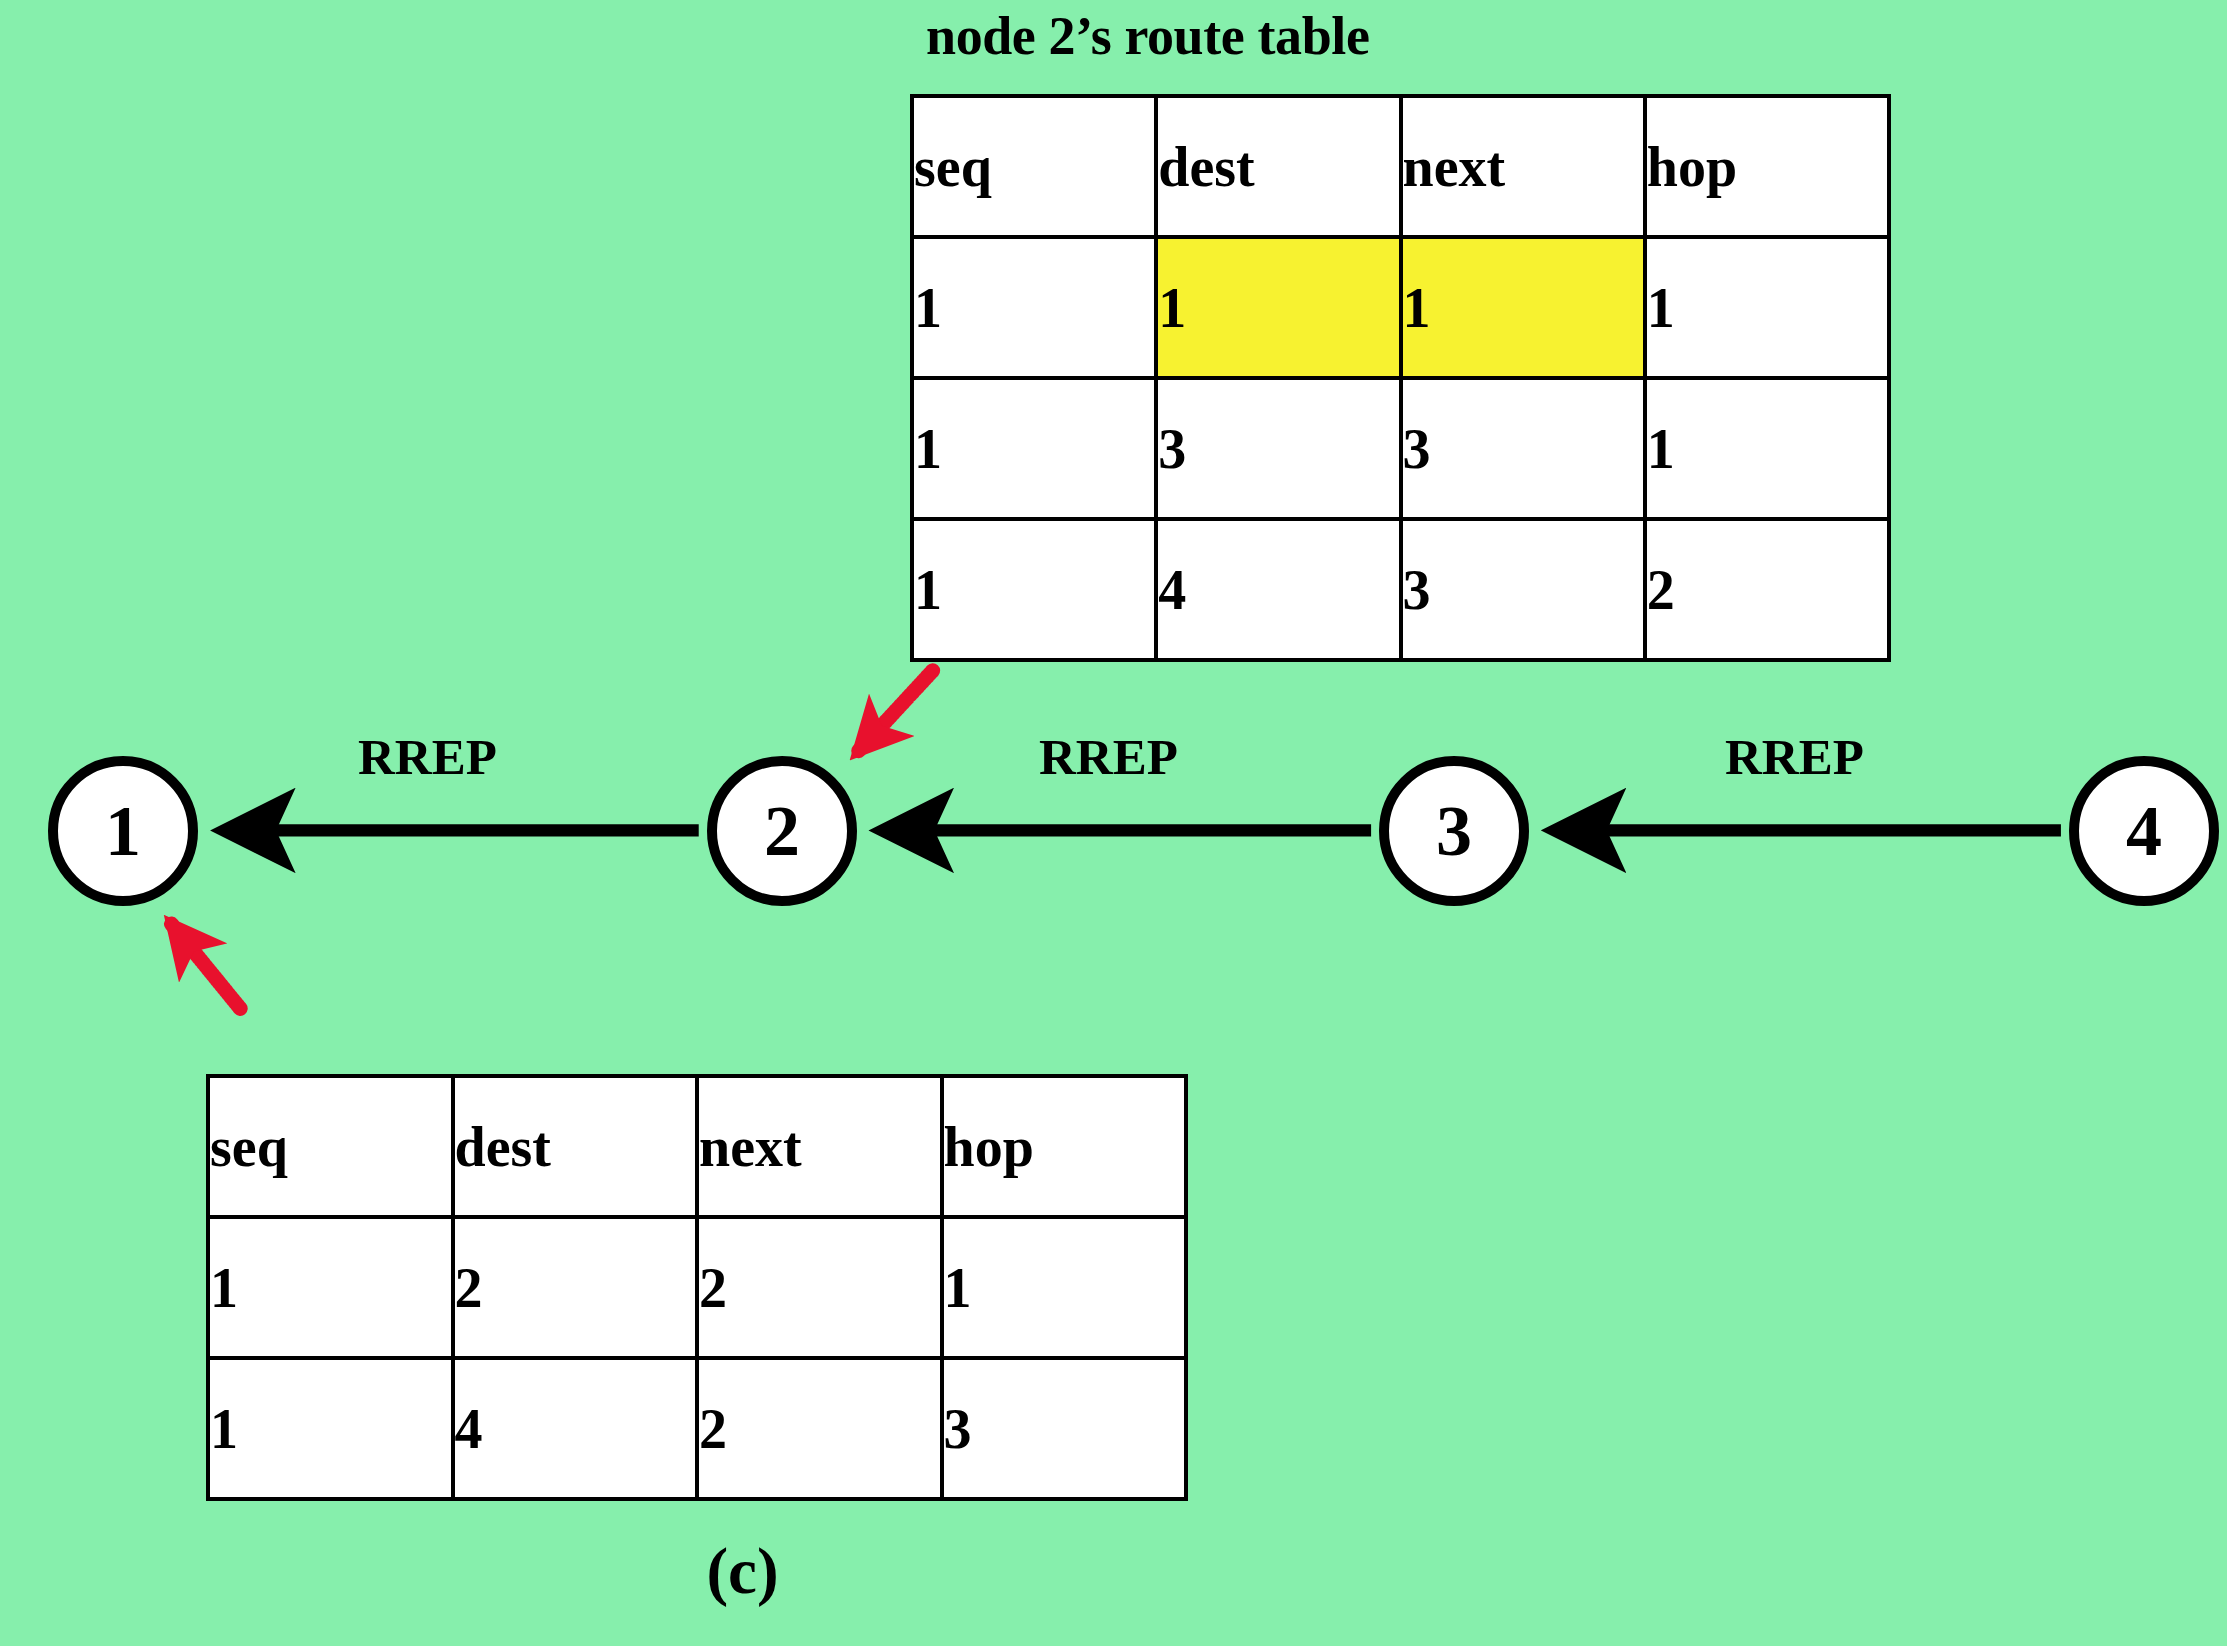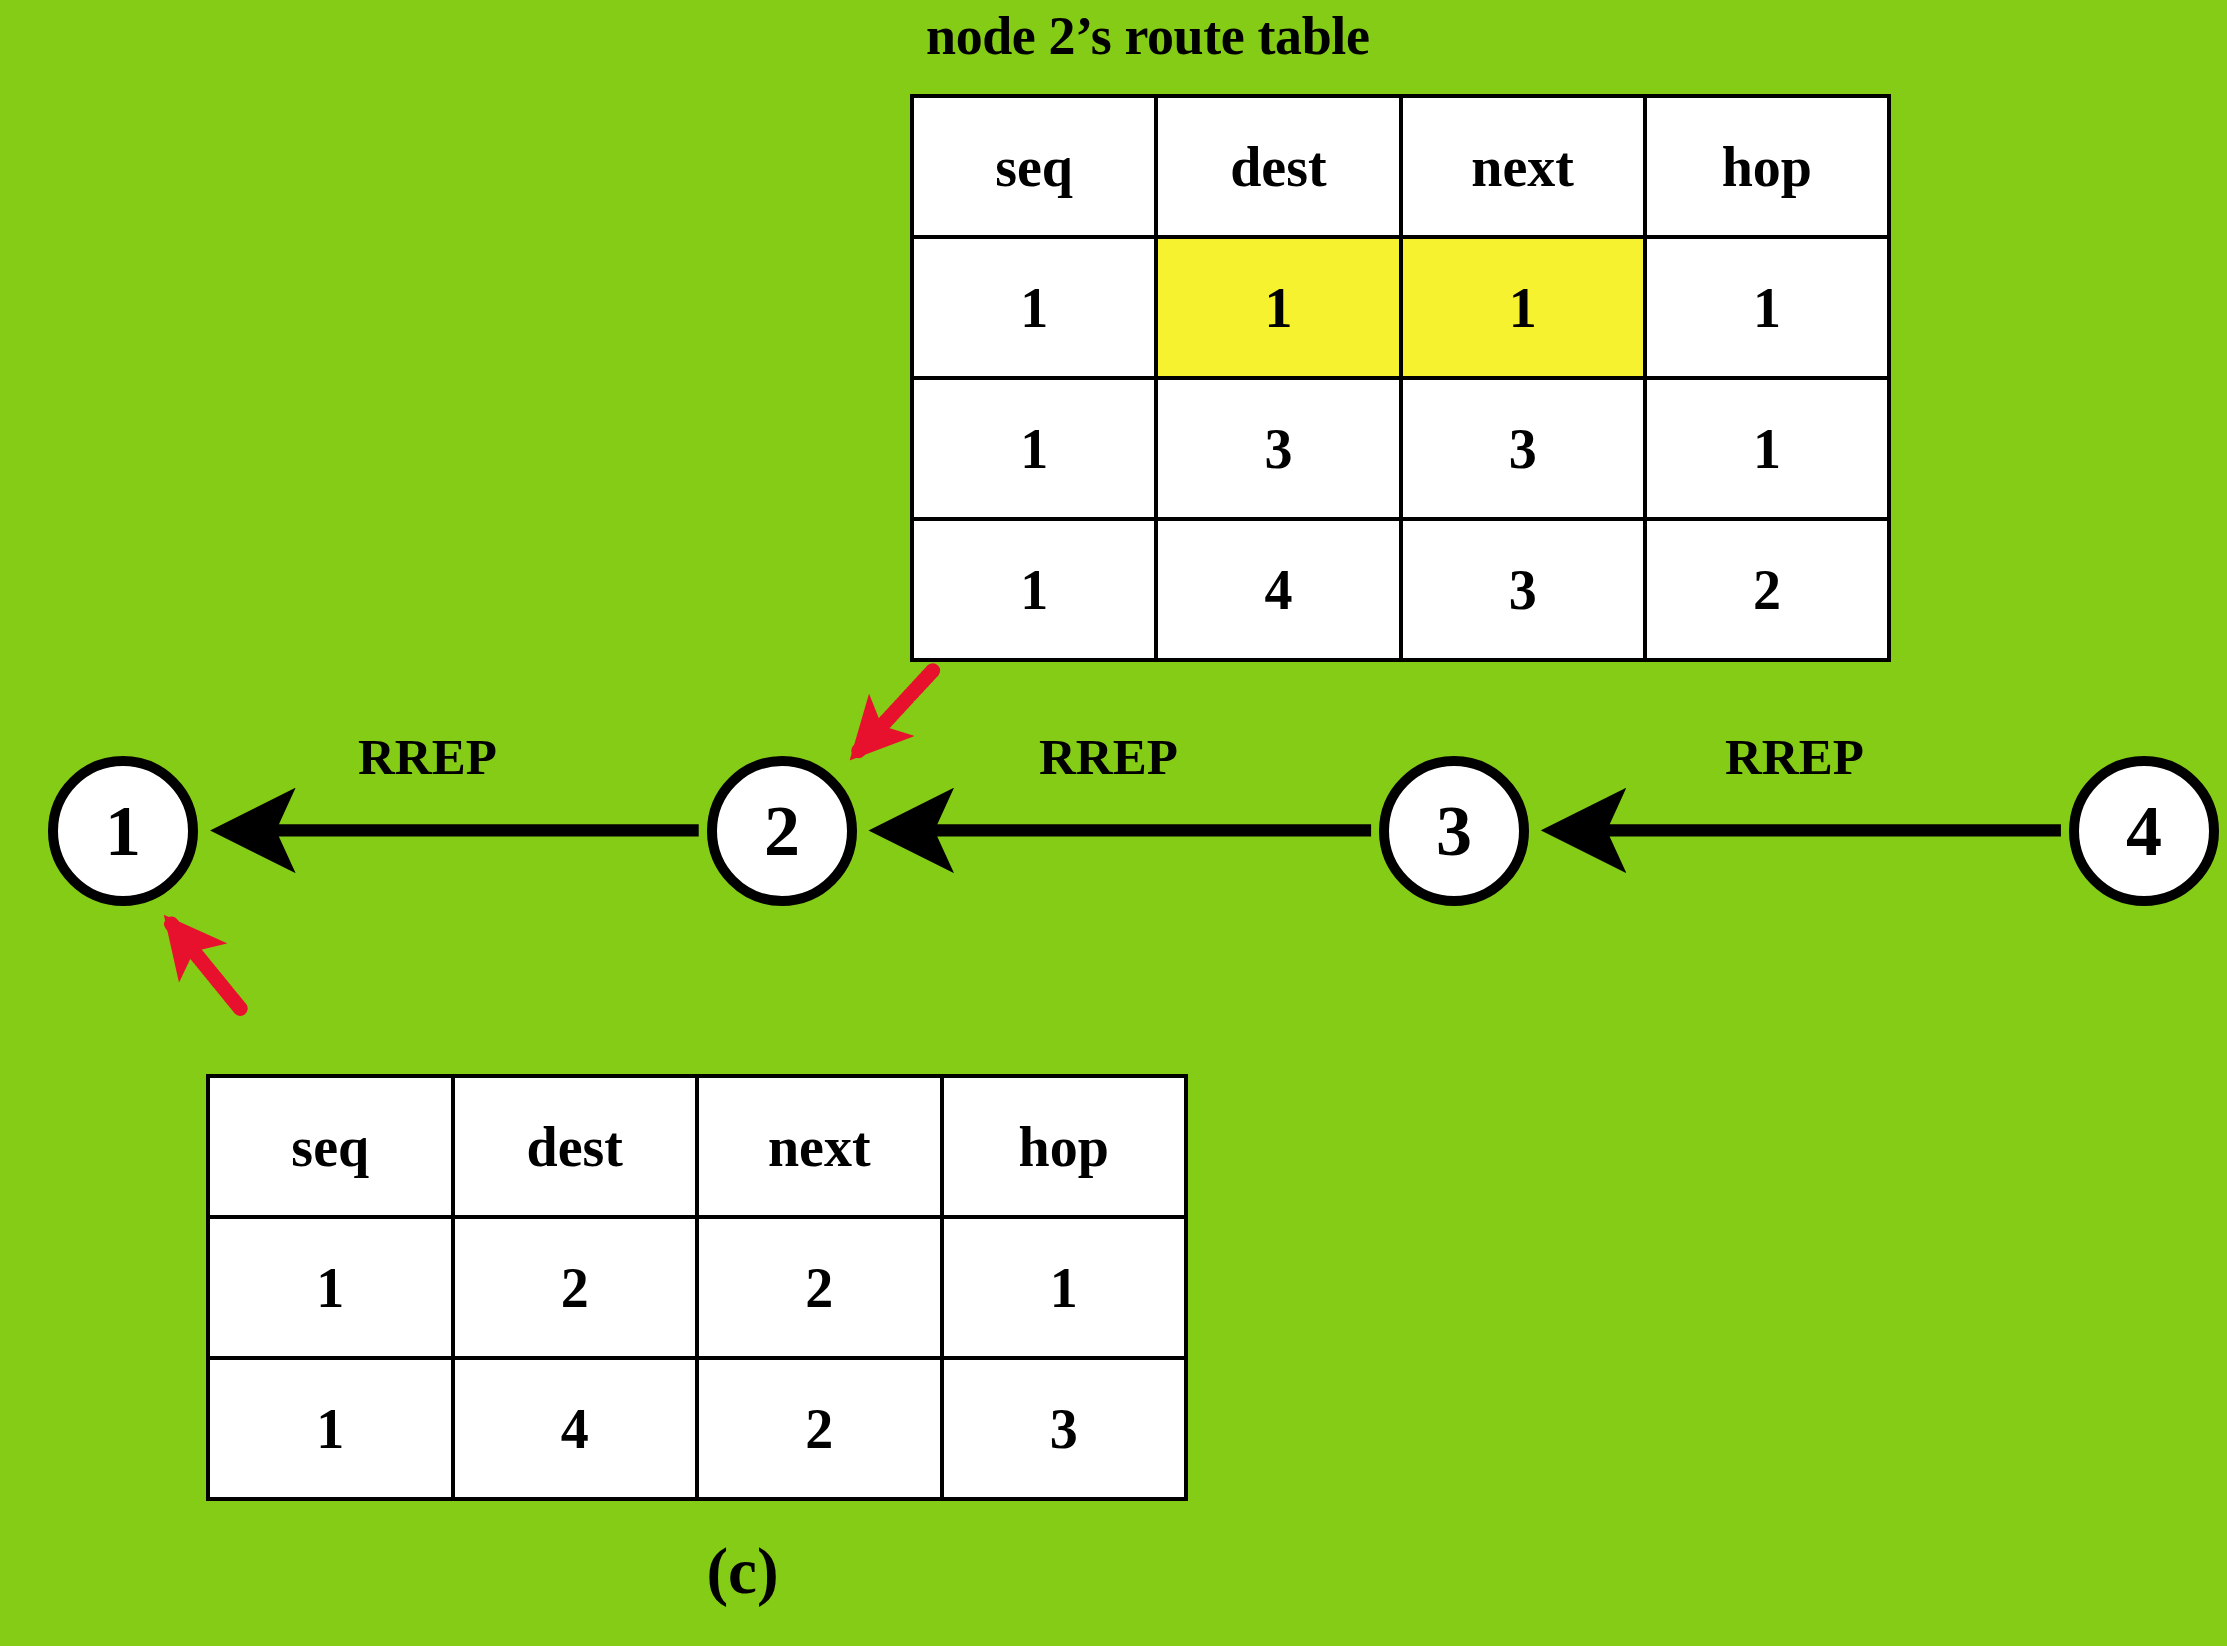--- a/index.html
+++ b/index.html
@@ -9,21 +9,21 @@
     background: #ffffff;
   }
   body {
     font-family: "Liberation Serif", "DejaVu Serif", serif;
     color: #000000;
   }
   #stage {
     position: relative;
     width: 2227px;
     height: 1646px;
-    background: #84cc16;
+    background: #86efac;
     overflow: hidden;
   }
 
   
   .table-title {
     position: absolute;
     font-weight: bold;
     font-size: 54px;
     line-height: 1;
     white-space: nowrap;
@@ -34,21 +34,20 @@
 
   
   .route-table {
     position: absolute;
     border-collapse: collapse;
     table-layout: fixed;
     background: #ffffff;
   }
   .route-table td {
     border: 4.4px solid #000000;
-    text-align: center;
     vertical-align: middle;
     font-weight: bold;
     color: #000000;
     padding: 0;
   }
   .route-table td.head {
     font-size: 56px;
   }
   .route-table td.cell {
     font-size: 56px;

